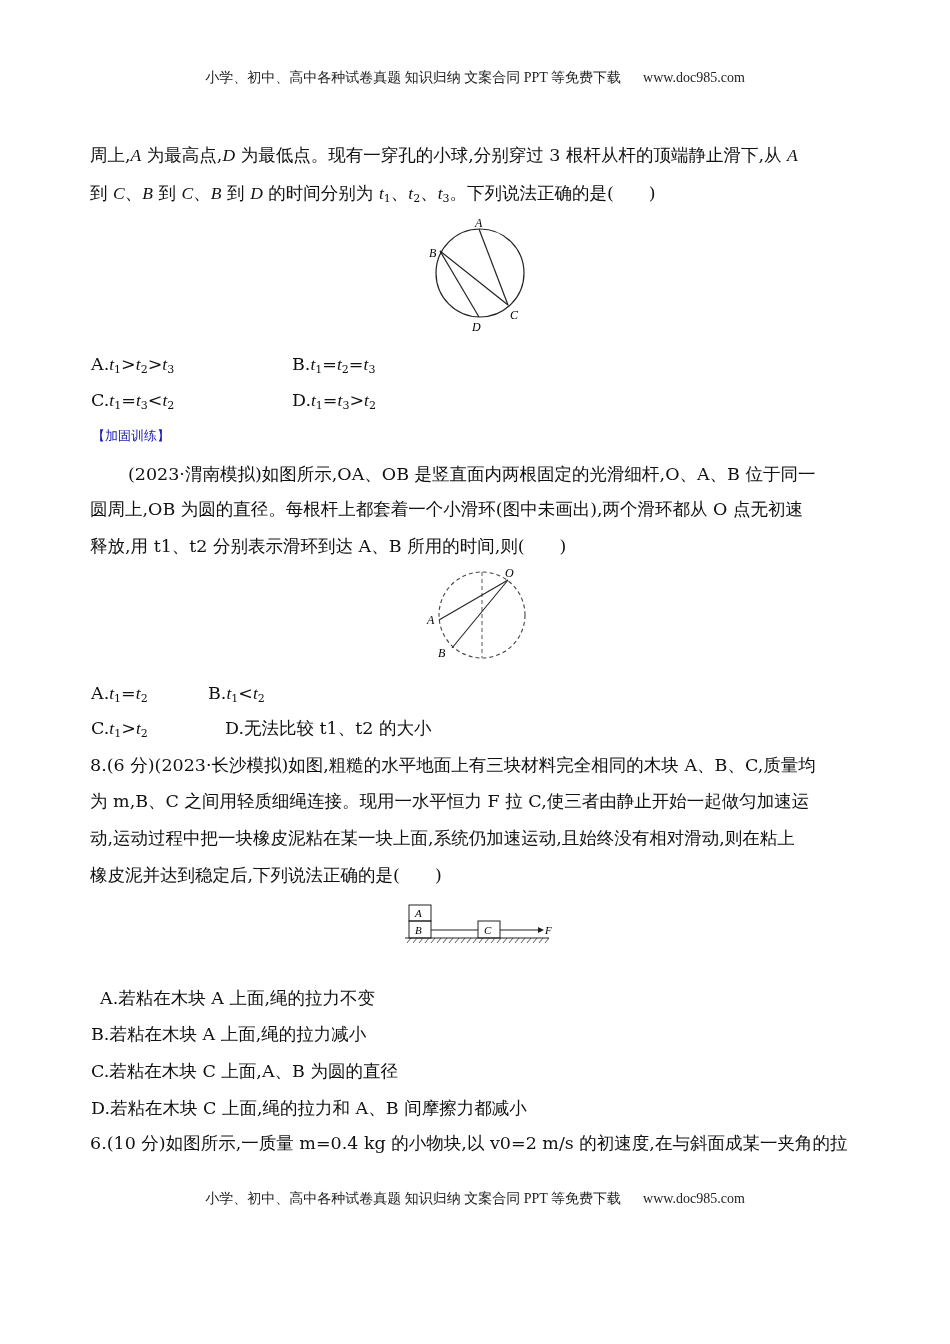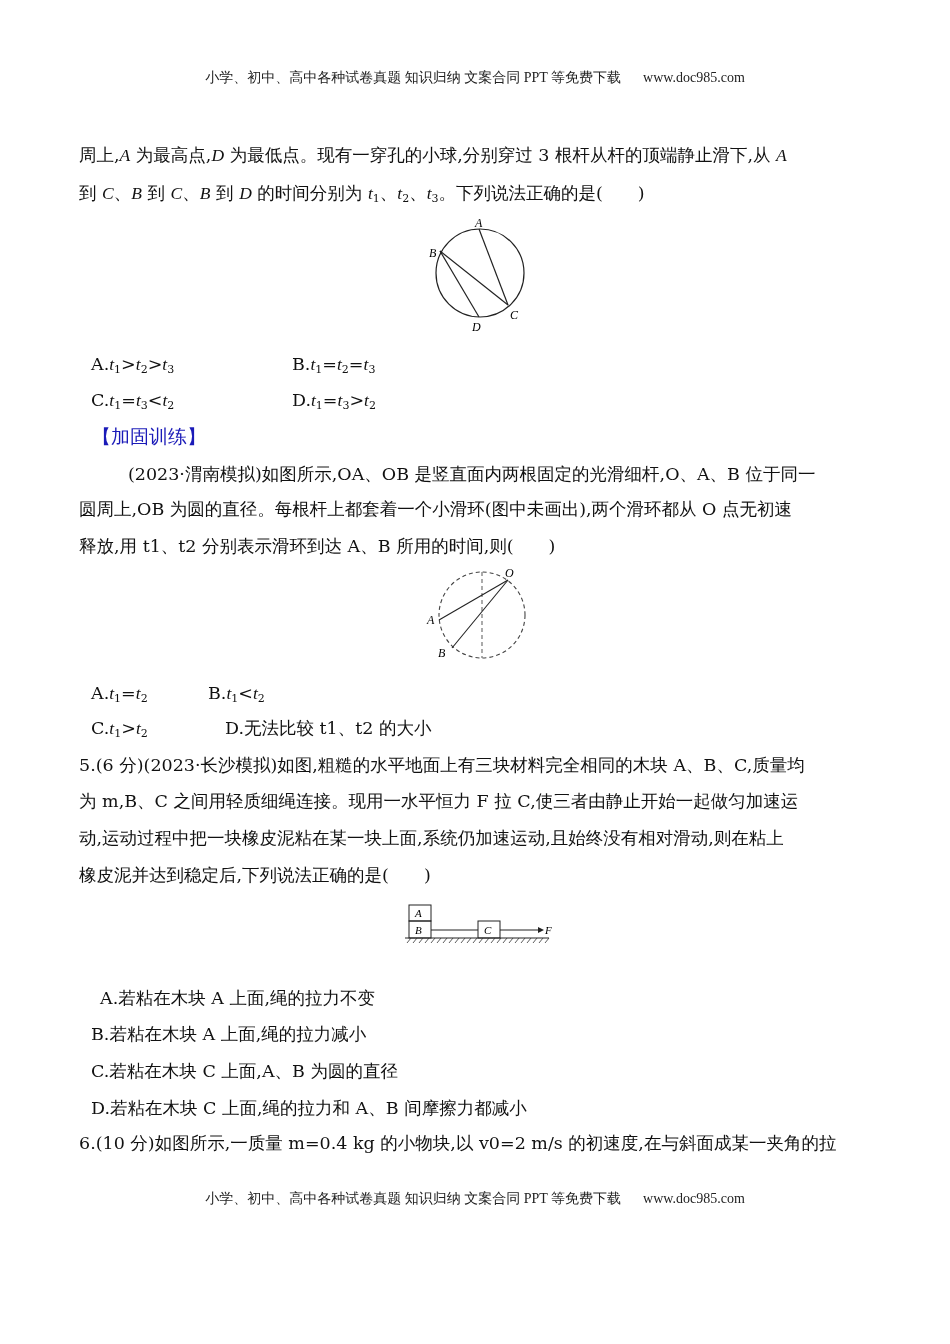--- a/index.html
+++ b/index.html
@@ -3,24 +3,24 @@
 <meta charset="utf-8">
 <style>
   html, body { margin: 0; padding: 0; background: #ffffff; }
   body { width: 950px; height: 1344px; position: relative; overflow: hidden;
          font-family: "DejaVu Serif", "Liberation Serif", serif; color: #111; }
   .hdr, .ftr { position: absolute; left: 0; width: 950px; text-align: center;
          font-size: 14px; color: #222; font-family: "Liberation Serif", "DejaVu Serif", serif; }
   .hdr { top: 69px; }
   .ftr { top: 1190px; }
   .hdr .site, .ftr .site { margin-left: 22px; }
-  .line { position: absolute; left: 79px; font-size: 17.5px; white-space: nowrap; line-height: 24px; }
+  .line { position: absolute; left: 90px; font-size: 17.5px; white-space: nowrap; line-height: 24px; }
   i.v { font-family: "Liberation Serif", serif; font-style: italic; }
   sub { font-size: 11px; vertical-align: -3px; line-height: 0; }
-  .blue { color: #1a1ab8; font-family: "DejaVu Sans", sans-serif; font-size: 19px; }
+  .blue { color: #1a1ab8; font-family: "DejaVu Sans", sans-serif; font-size: 13px; }
   .fig { position: absolute; }
 </style>
 </head>
 <body>
 
 <div class="hdr">
   <span>小学、初中、高中各种试卷真题  知识归纳  文案合同  PPT 等免费下载</span><span class="site">www.doc985.com</span>
 </div>
 
 <div class="line" style="top:143px">
@@ -60,21 +60,21 @@
   <text x="85" y="12" font-size="12" font-style="italic" font-family="Liberation Serif, serif">O</text>
   <text x="7" y="59" font-size="12" font-style="italic" font-family="Liberation Serif, serif">A</text>
   <text x="18" y="92" font-size="12" font-style="italic" font-family="Liberation Serif, serif">B</text>
 </svg>
 
 <div class="line" style="top:681px;left:91px"><span>A.</span><i class="v">t</i><sub>1</sub>=<i class="v">t</i><sub>2</sub></div>
 <div class="line" style="top:681px;left:208px"><span>B.</span><i class="v">t</i><sub>1</sub>&lt;<i class="v">t</i><sub>2</sub></div>
 <div class="line" style="top:716px;left:91px"><span>C.</span><i class="v">t</i><sub>1</sub>&gt;<i class="v">t</i><sub>2</sub></div>
 <div class="line" style="top:716px;left:225px">D.无法比较 t1、t2 的大小</div>
 
-<div class="line" style="top:753px">5.(6 分)(2023·长沙模拟)如图,粗糙的水平地面上有三块材料完全相同的木块 A、B、C,质量均</div>
+<div class="line" style="top:753px">8.(6 分)(2023·长沙模拟)如图,粗糙的水平地面上有三块材料完全相同的木块 A、B、C,质量均</div>
 <div class="line" style="top:789px">为 m,B、C 之间用轻质细绳连接。现用一水平恒力 F 拉 C,使三者由静止开始一起做匀加速运</div>
 <div class="line" style="top:826px">动,运动过程中把一块橡皮泥粘在某一块上面,系统仍加速运动,且始终没有相对滑动,则在粘上</div>
 <div class="line" style="top:863px">橡皮泥并达到稳定后,下列说法正确的是(　　)</div>
 
 <svg class="fig" style="left:403px;top:903px" width="160" height="45" viewBox="0 0 160 45">
   <rect x="6" y="2" width="22" height="16" fill="none" stroke="#222" stroke-width="1"></rect>
   <rect x="6" y="18" width="22" height="17" fill="none" stroke="#222" stroke-width="1"></rect>
   <rect x="75" y="18" width="22" height="17" fill="none" stroke="#222" stroke-width="1"></rect>
   <line x1="28" y1="27" x2="75" y2="27" stroke="#222" stroke-width="1"></line>
   <line x1="97" y1="27" x2="135" y2="27" stroke="#222" stroke-width="1"></line>

